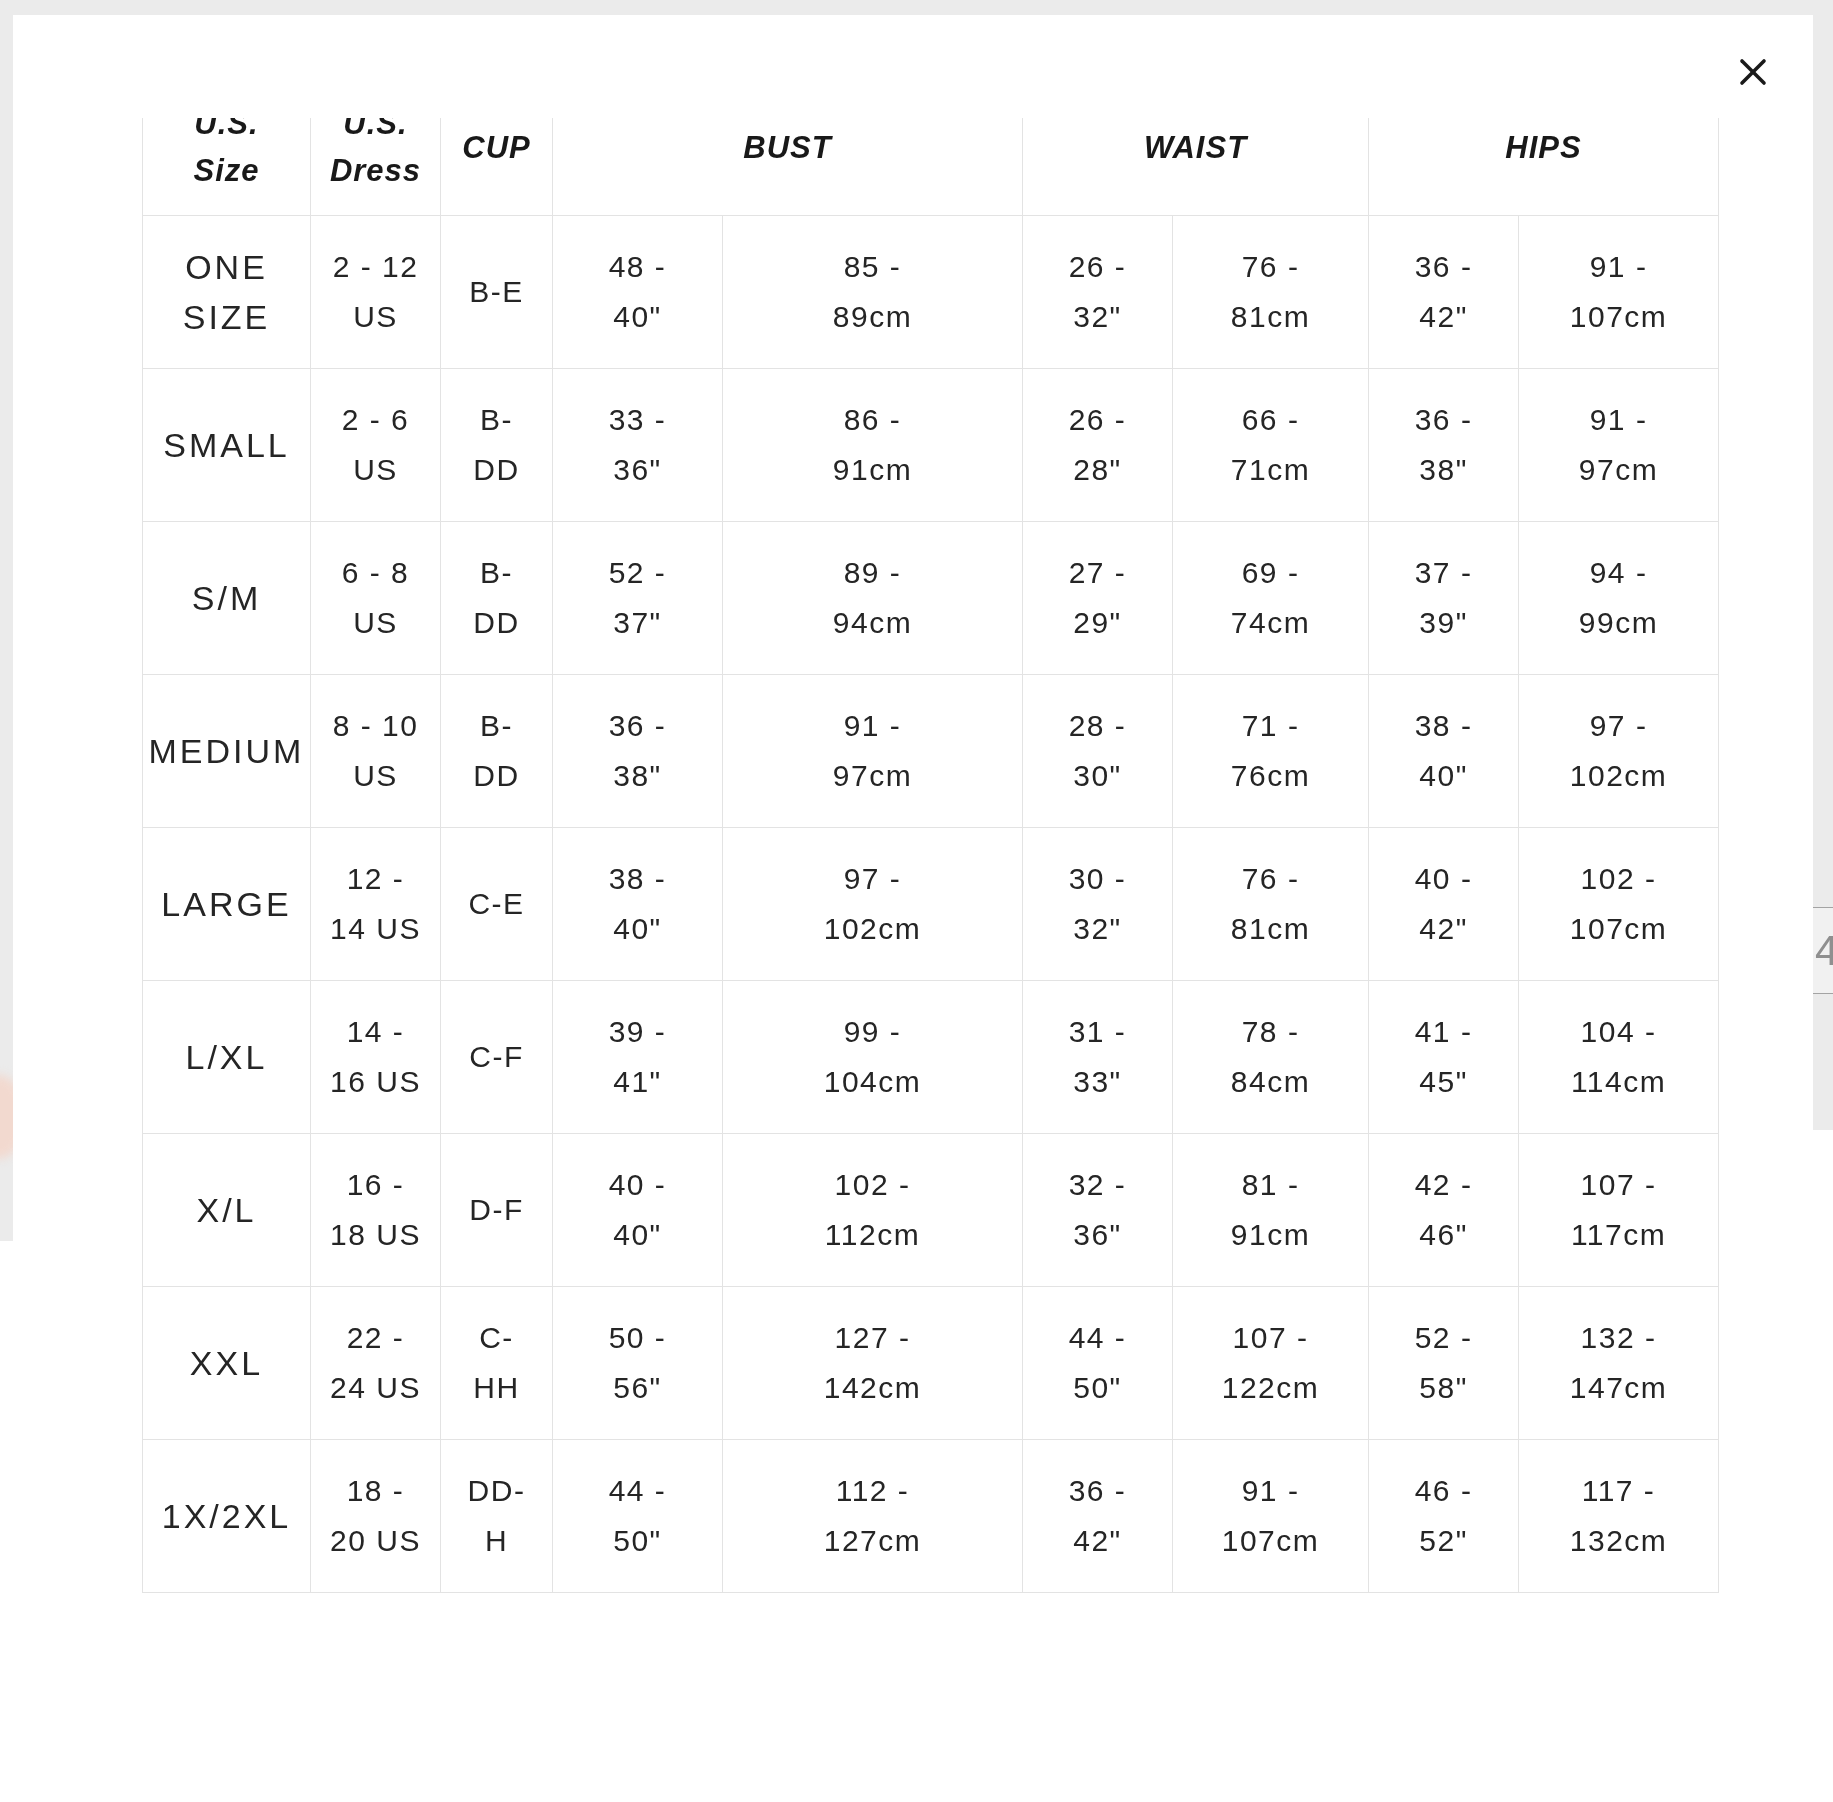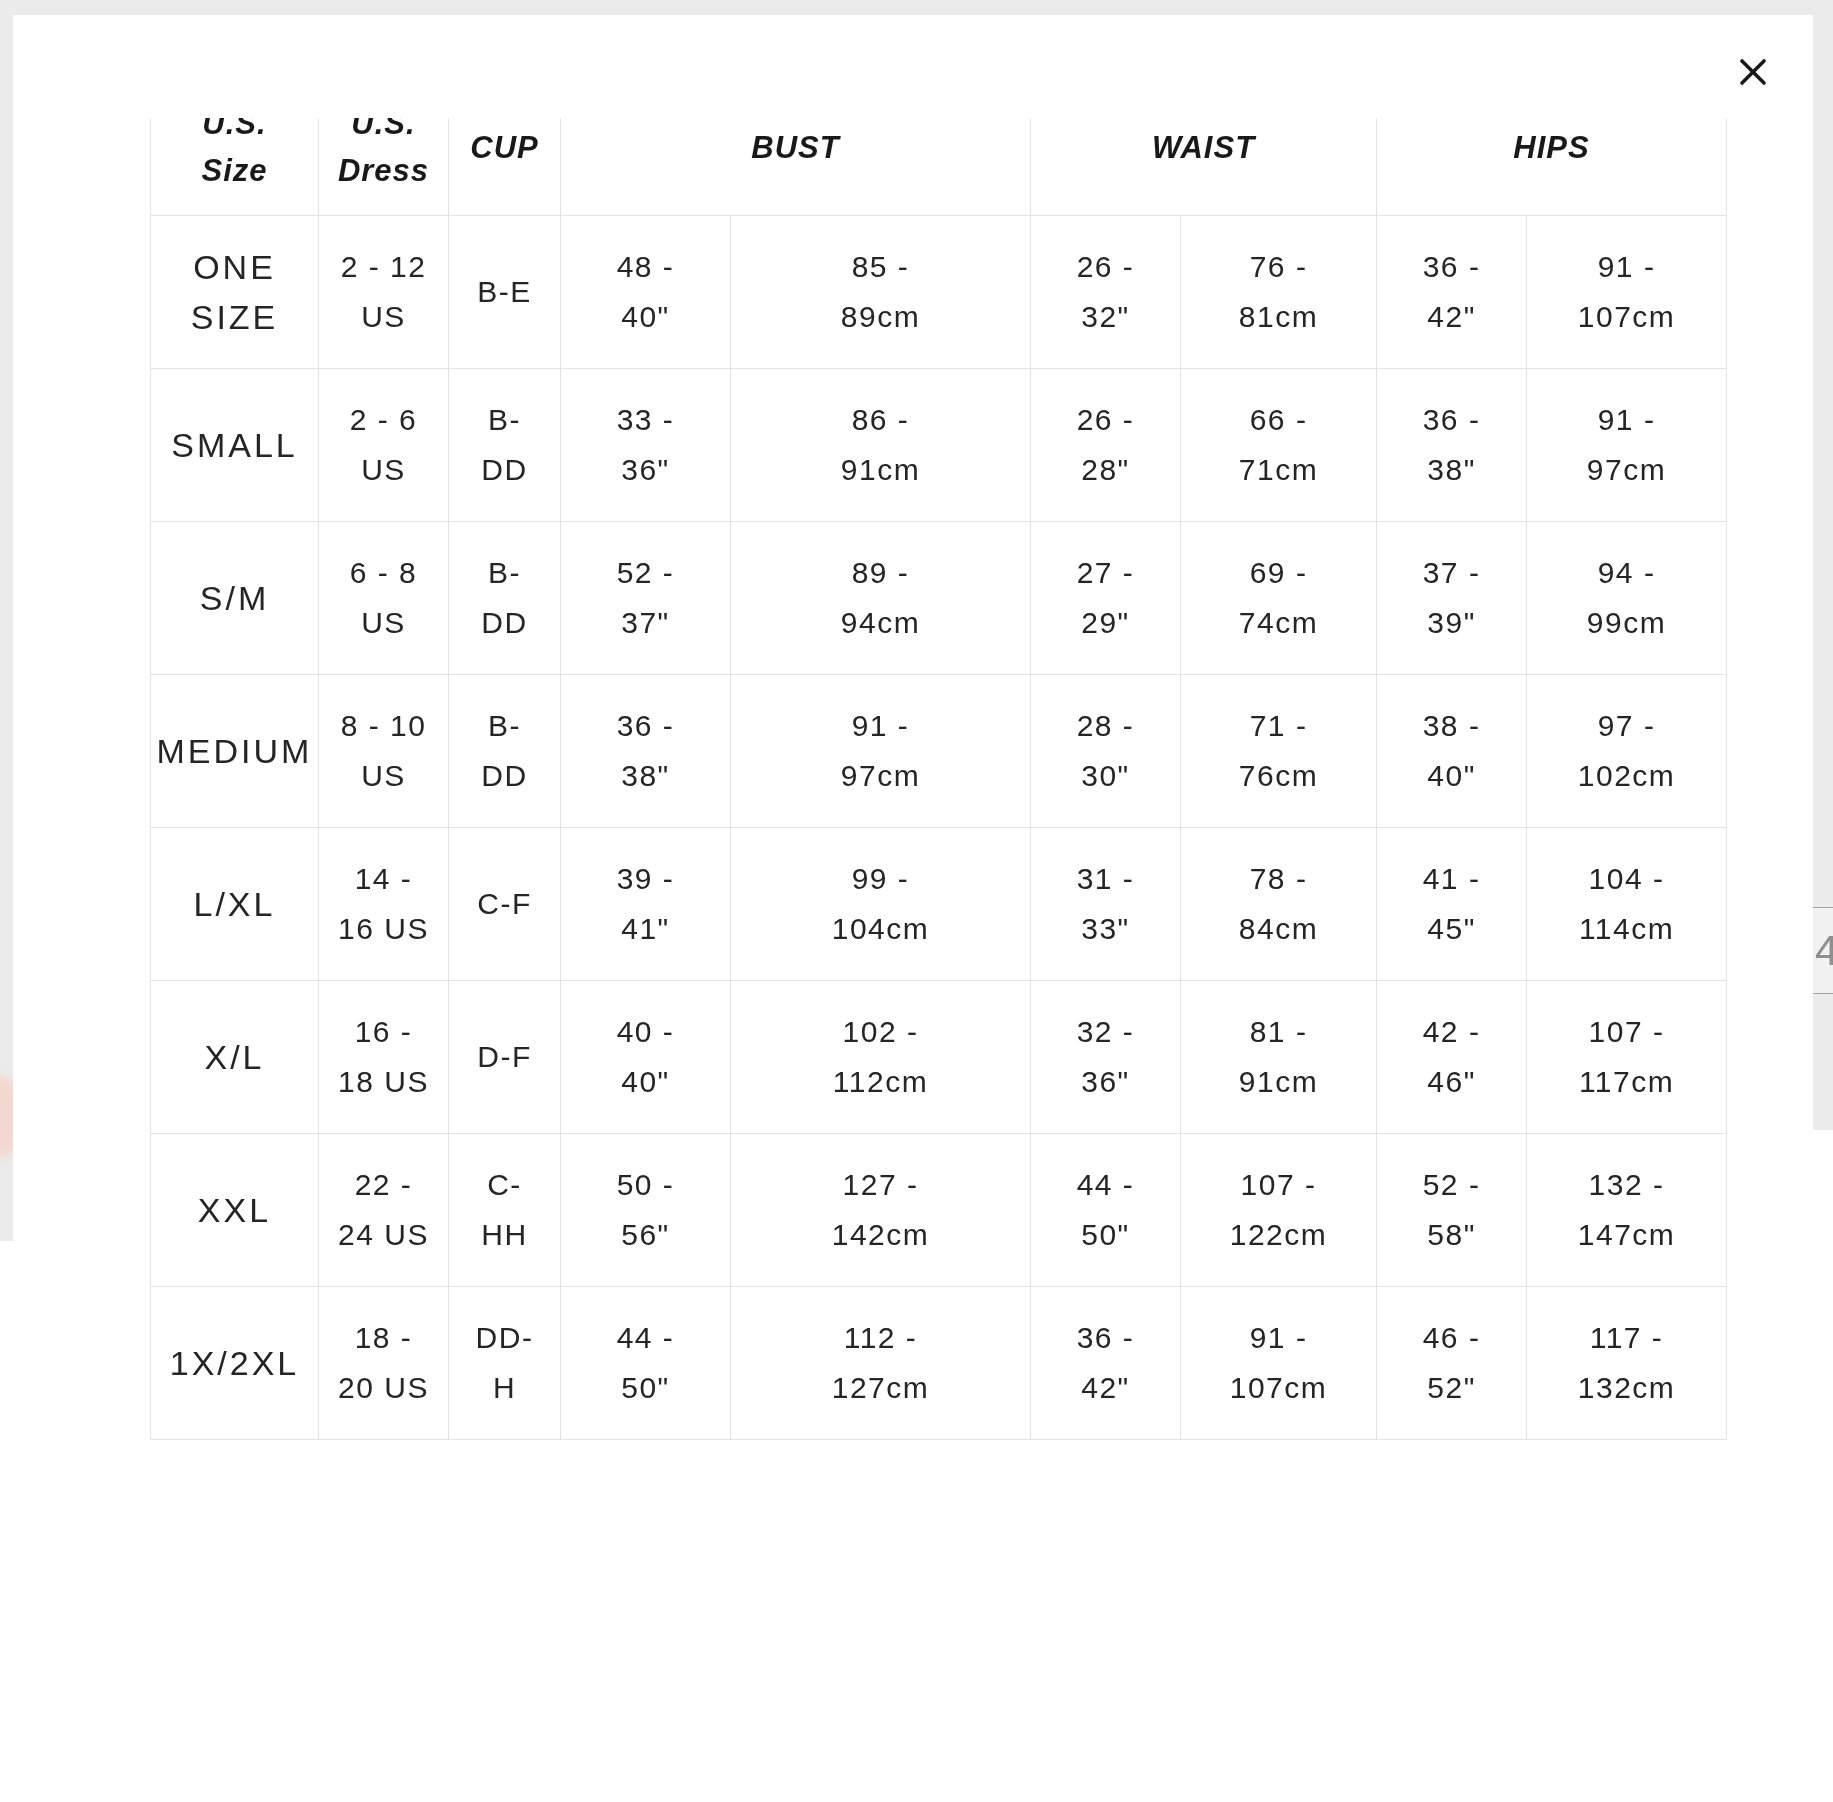--- a/index.html
+++ b/index.html
@@ -60,21 +60,21 @@
 
   .close-btn {
     position: absolute; left: 1718px; top: 35px;
     width: 44px; height: 44px;
     background: transparent; border: none;
     padding: 0; cursor: pointer;
   }
 
   
   .table-clip {
-    position: absolute; left: 16px; top: 103px; 
+    position: absolute; left: 8px; top: 103px; 
     width: 1760px; height: 1580px;           
     overflow: hidden;
     padding-left: 20px;
   }
 
   table.size-chart {
     border-collapse: collapse;
     table-layout: fixed;
     width: 1576px;
     margin-left: 101px;  
@@ -240,20 +240,38 @@
             <td>28 -
 30"</td>
             <td>71 -
 76cm</td>
             <td>38 -
 40"</td>
             <td>97 -
 102cm</td>
           </tr>
           <tr>
+            <td class="cell-size">LARGE</td>
+            <td>12 -
+14 US</td>
+            <td>C-E</td>
+            <td>38 -
+40"</td>
+            <td>97 -
+102cm</td>
+            <td>30 -
+32"</td>
+            <td>76 -
+81cm</td>
+            <td>40 -
+42"</td>
+            <td>102 -
+107cm</td>
+          </tr>
+          <tr>
             <td class="cell-size">L/XL</td>
             <td>14 -
 16 US</td>
             <td>C-F</td>
             <td>39 -
 41"</td>
             <td>99 -
 104cm</td>
             <td>31 -
 33"</td>

